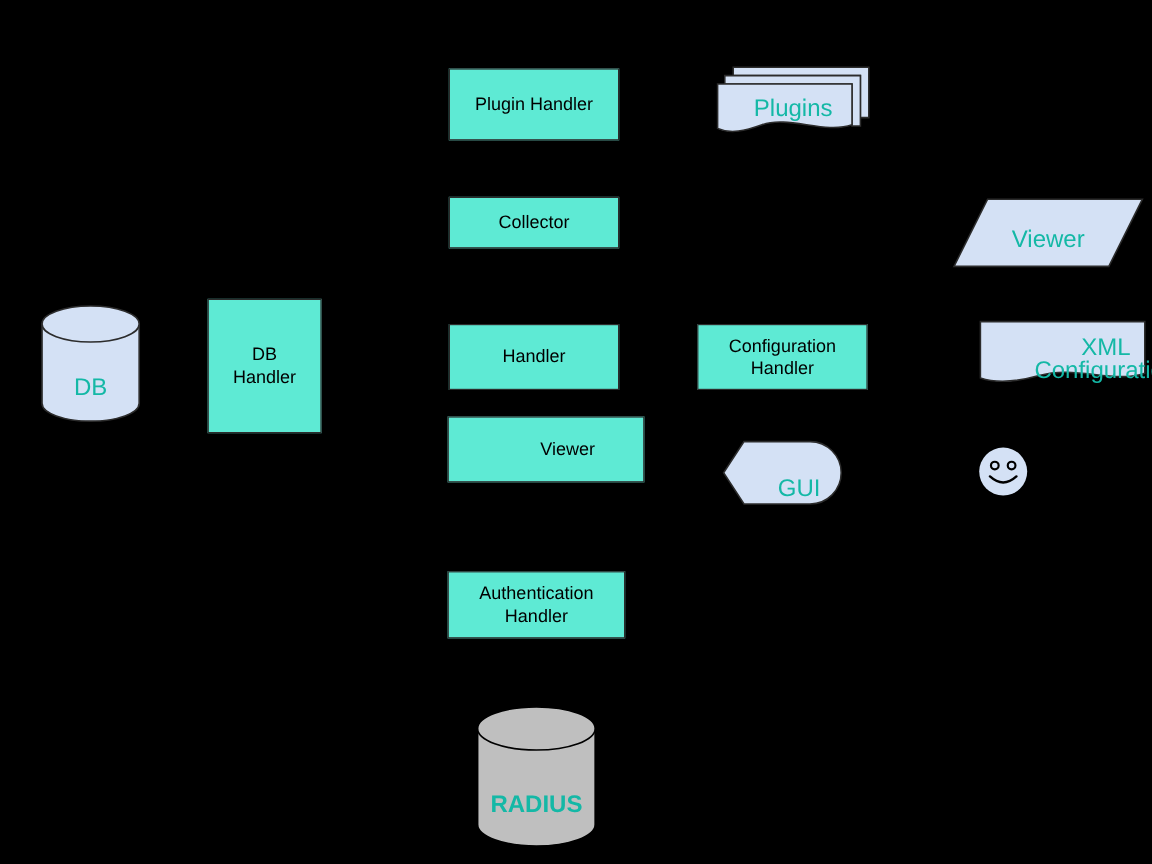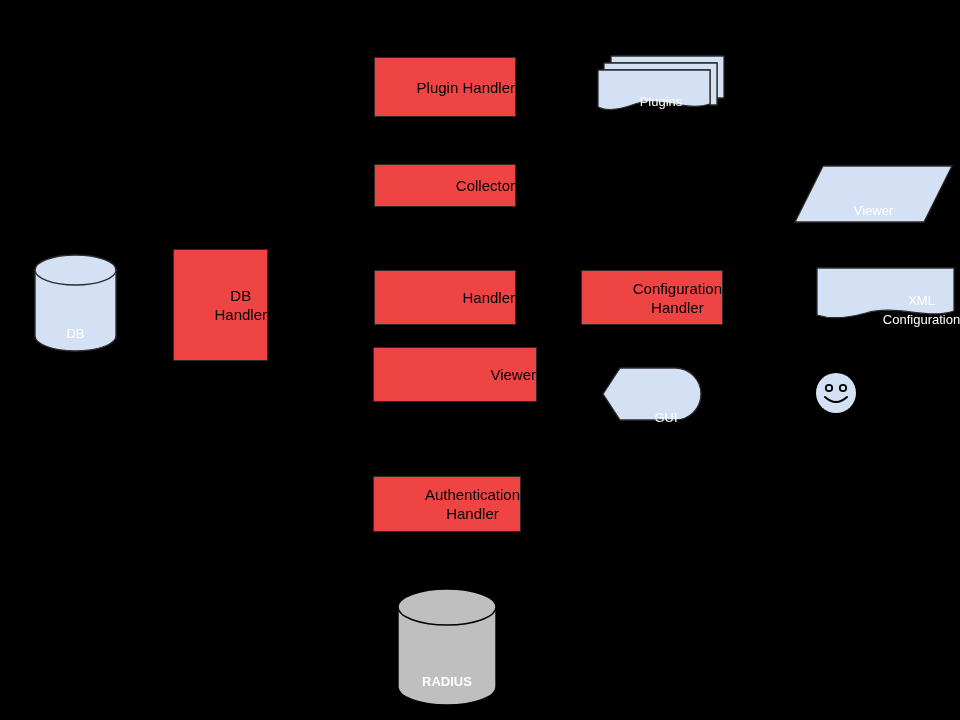--- a/index.html
+++ b/index.html
@@ -22,25 +22,25 @@
     width: 960px;
     height: 720px;
     background: #000000;
   }
   .node {
     position: absolute;
     box-sizing: border-box;
   }
   
   .box {
-    background: #ef4444;
+    background: #5eead4;
     border: 1px solid #2c2c2c;
     display: flex;
     align-items: center;
-    justify-content: flex-end;
+    justify-content: center;
     text-align: center;
     color: #000000;
     font-size: 15px;
     line-height: 19px;
     font-family: "Liberation Sans", sans-serif;
   }
   .label-2line {
     white-space: pre-line;
   }
   
@@ -49,29 +49,29 @@
     left: 0;
     top: 0;
     overflow: visible;
   }
   .shape-wrap {
     position: absolute;
   }
   .shape-label {
     position: absolute;
     left: 0;
-    top: 16px;
+    top: 6px;
     width: 100%;
     height: 100%;
     display: flex;
     align-items: center;
     justify-content: center;
     text-align: center;
-    color: #ffffff;
-    font-size: 13px;
+    color: #14b8a6;
+    font-size: 20px;
     line-height: 19px;
     pointer-events: none;
     white-space: pre-line;
   }
 </style>
 </head>
 <body>
 
 <div id="canvas">
 

